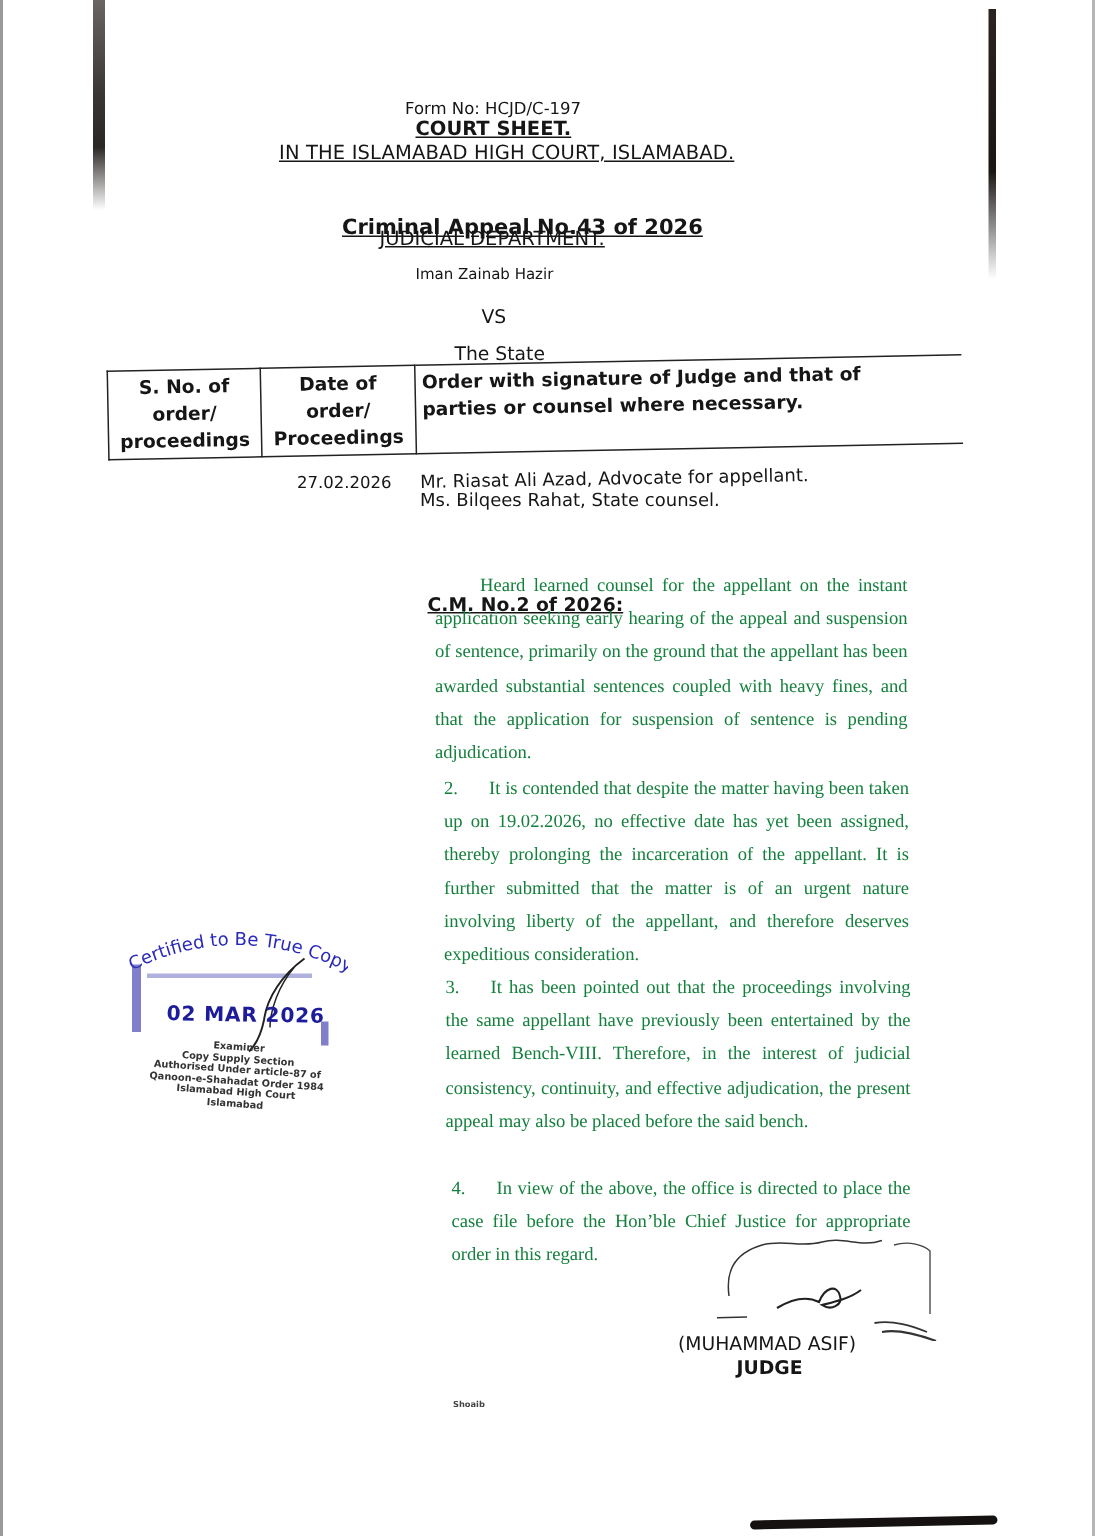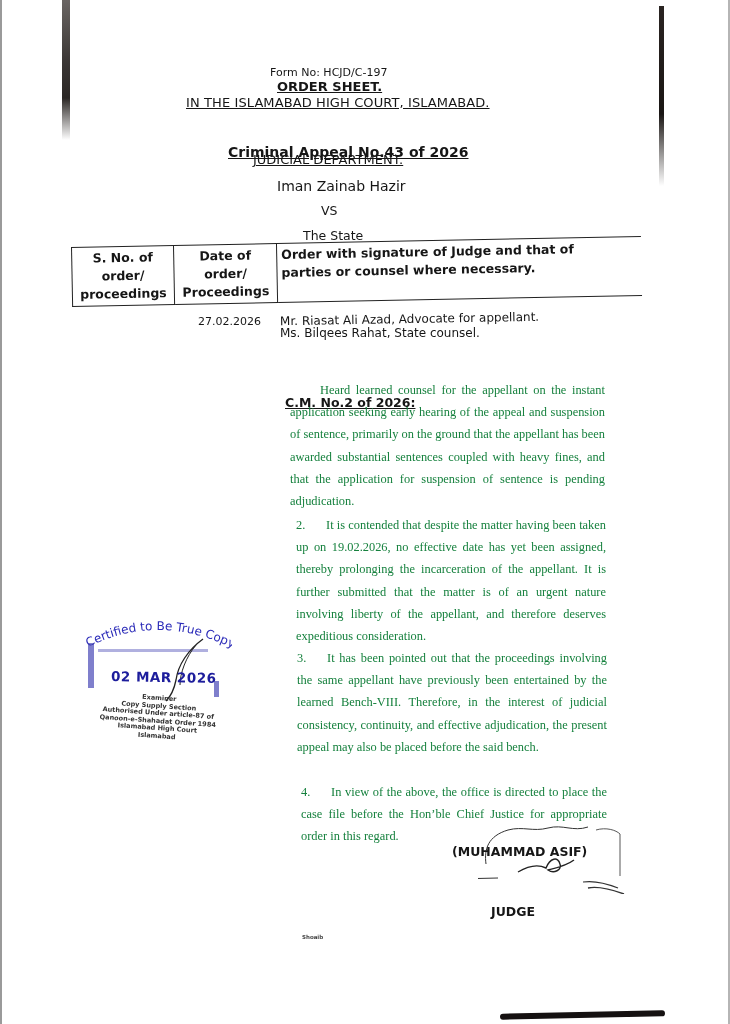--- a/index.html
+++ b/index.html
@@ -14,21 +14,21 @@
   .scan-edge-right2 { position: absolute; left: 728px; top: 0; width: 2px; height: 1024px; background: #b5b5b5; }
   .scan-bottom { position: absolute; left: 500px; top: 1012px; width: 165px; height: 6px;
     background: #151111; transform: rotate(-1.2deg); border-radius: 3px; }
 
   .header { position: absolute; left: 0; width: 730px; text-align: center; }
   .form-no { top: 66px; left: 270px; width: auto; text-align: left; font-size: 11px; }
   .order-sheet { position: absolute; top: 79px; left: 277px; font-size: 13px; font-weight: bold; text-decoration: underline; }
   .court { position: absolute; top: 95px; left: 186px; font-size: 13px; text-decoration: underline; letter-spacing: 0.1px; }
   .dept { position: absolute; top: 113px; left: 253px; font-size: 13px; text-decoration: underline; margin-top: 39px; }
   .appeal { position: absolute; top: 144px; left: 228px; font-size: 14px; font-weight: bold; text-decoration: underline; }
-  .party1 { position: absolute; top: 178px; left: 277px; font-size: 14px; }
+  .party1 { position: absolute; top: 178px; left: 277px; font-size: 10px; }
   .vs { position: absolute; top: 203px; left: 321px; font-size: 12.5px; }
   .party2 { position: absolute; top: 228px; left: 303px; font-size: 12.5px; }
 
   .table-wrap { position: absolute; left: 71px; top: 247px; width: 570px; transform: rotate(-1.1deg); transform-origin: left top; }
   table { border-collapse: collapse; width: 570px; }
   th { border: 1.4px solid #222; font-size: 12.5px; font-weight: bold; vertical-align: top; padding: 2px 4px; line-height: 18px; }
   th.c1 { width: 102px; text-align: center; }
   th.c2 { width: 103px; text-align: center; }
   th.c3 { text-align: left; border-right: none; }
 
@@ -45,35 +45,35 @@
   .p4 { top: 781px; left: 301px; width: 306px; }
   .num { display: inline-block; width: 30px; text-indent: 0; }
 
   .stamp { position: absolute; left: 78px; top: 613px; width: 160px; height: 150px; color: #2a2ab8; }
   .stamp-arc { position: absolute; left: 4px; top: 0; width: 150px; height: 40px; }
   .stamp-date { position: absolute; left: 33px; top: 56px; font-size: 13.5px; font-weight: bold; color: #1d1d9c; letter-spacing: 0.5px; transform: rotate(1deg); }
   .stamp-lines { position: absolute; top: 82px; left: 0; width: 160px; text-align: center; font-size: 6.5px; line-height: 7.5px; color: #333; transform: rotate(4deg); }
   .stamp-mark { position: absolute; background: #3a3ab0; opacity: 0.65; }
 
   .signature { position: absolute; left: 478px; top: 824px; width: 150px; height: 70px; }
-  .judge-name { position: absolute; top: 844px; left: 452px; font-size: 12.5px; font-weight: bold; }
+  .judge-name { position: absolute; top: 888px; left: 452px; font-size: 12.5px; font-weight: normal; }
   .judge-title { position: absolute; top: 904px; left: 491px; font-size: 12.5px; font-weight: bold; }
   .typist { position: absolute; top: 934px; left: 302px; font-size: 5.5px; font-weight: bold; color: #444; }
 </style>
 </head>
 <body>
 
 <div class="scan-edge-left2"></div>
 <div class="scan-edge-left"></div>
 <div class="scan-edge-right"></div>
 <div class="scan-edge-right2"></div>
 <div class="scan-bottom"></div>
 
 <div class="header form-no">Form No: HCJD/C-197</div>
-<div class="order-sheet">ORDER SHEET.</div>
+<div class="order-sheet">COURT SHEET.</div>
 <div class="court">IN THE ISLAMABAD HIGH COURT, ISLAMABAD.</div>
 <div class="dept">JUDICIAL DEPARTMENT.</div>
 
 <div class="appeal">Criminal Appeal No.43 of 2026</div>
 <div class="party1">Iman Zainab Hazir</div>
 <div class="vs">VS</div>
 <div class="party2">The State</div>
 
 <div class="table-wrap">
   <table>

